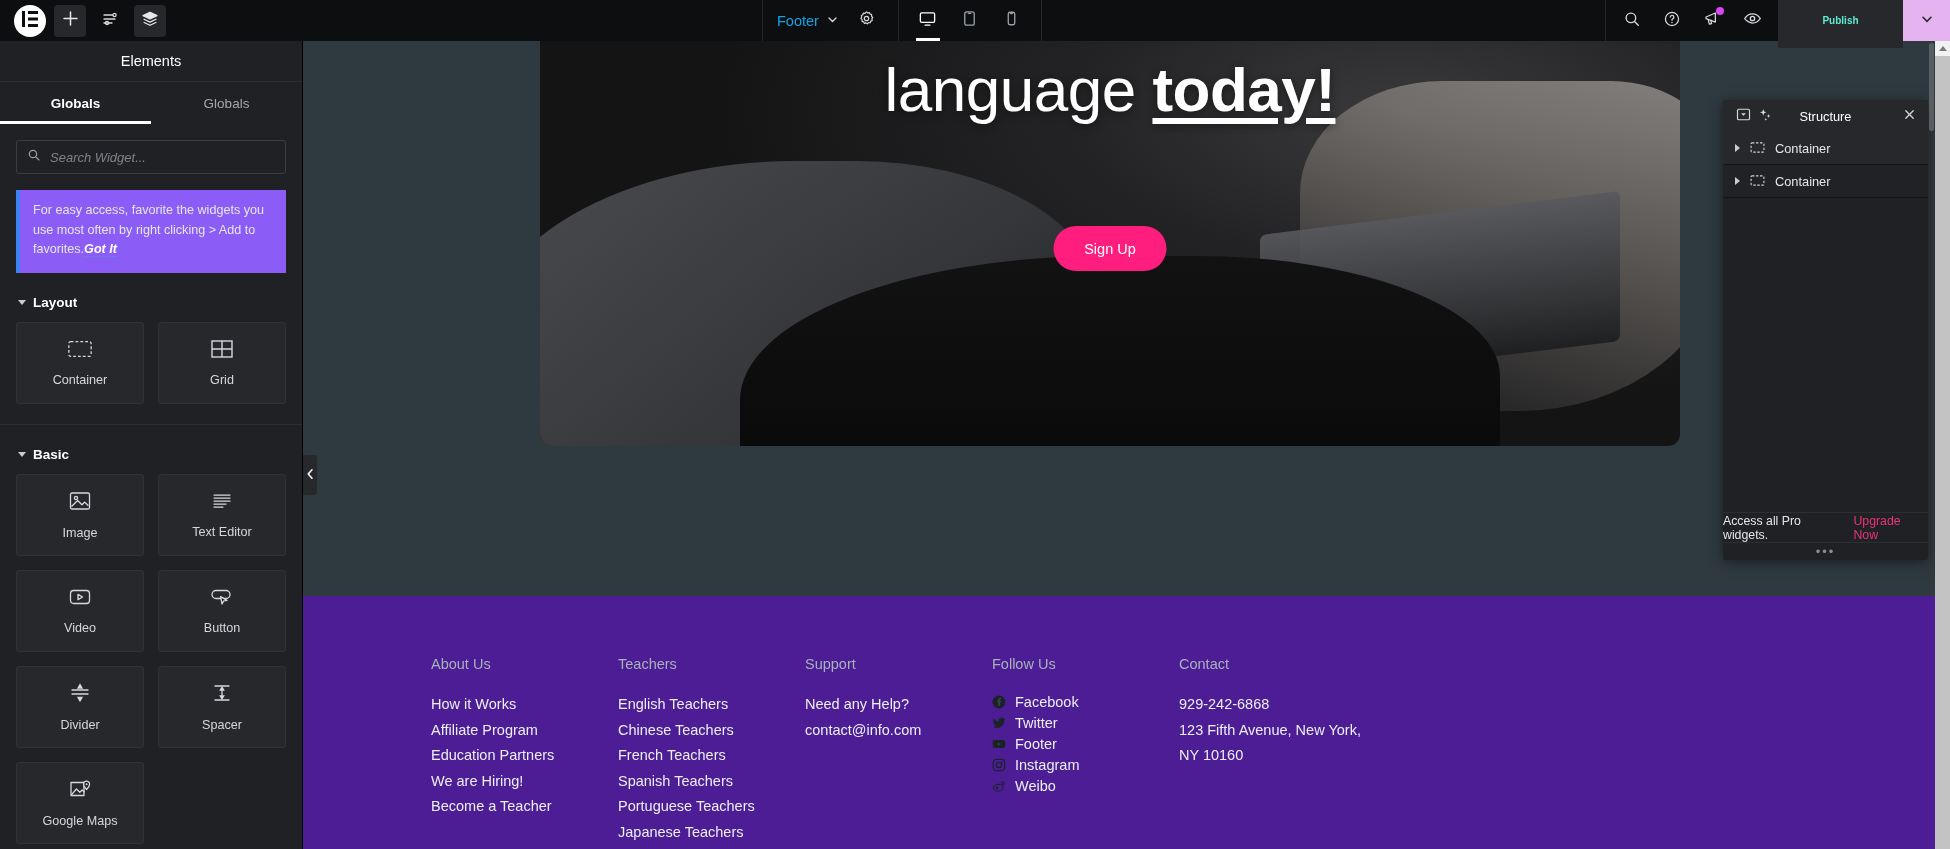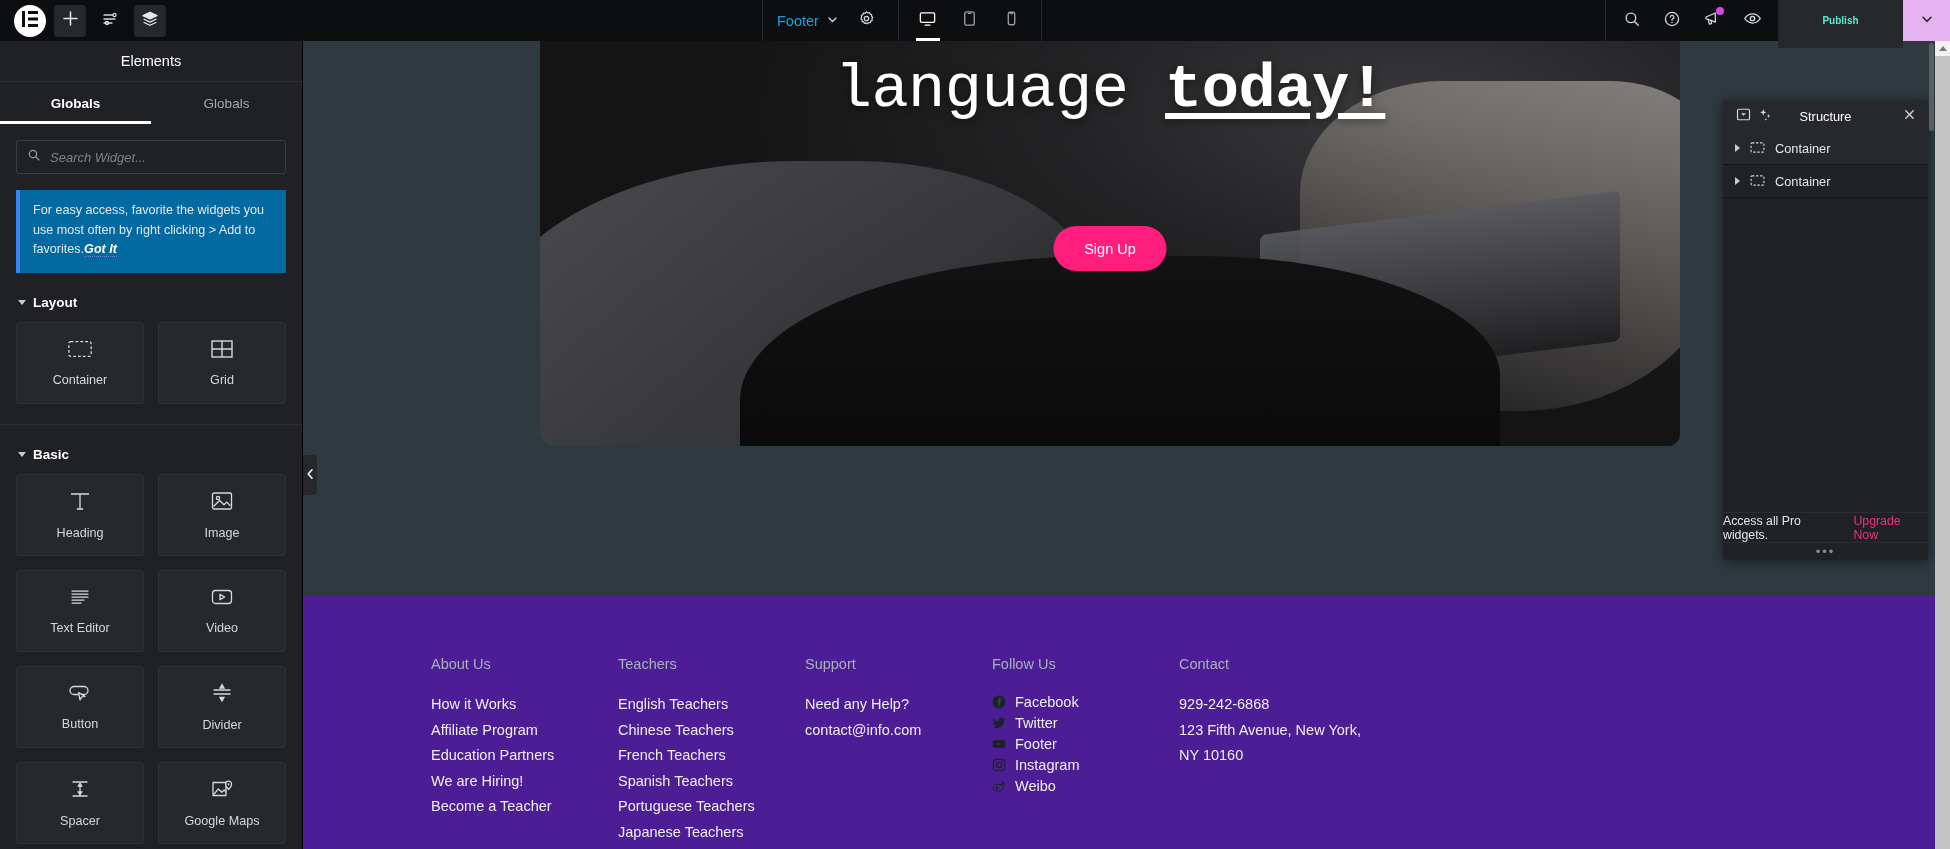--- a/index.html
+++ b/index.html
@@ -123,21 +123,21 @@
   }
   .search-box svg { flex: none; }
   .search-box input {
     background: transparent; border: none; outline: none;
     color: #c2c5c9; font-size: 13px; font-style: italic;
     font-family: "Liberation Sans", sans-serif; width: 100%;
   }
   .search-box input::placeholder { color: #7f8388; font-style: italic; }
   .notice {
     margin-top: 16px;
-    background: #0369a1; border-left: 4px solid #3b82f6;
+    background: #8b5cf6; border-left: 4px solid #3b82f6;
     padding: 11px 13px 13px 13px;
     color: #e4e7ea; font-size: 12.6px; line-height: 1.55;
   }
   .notice b { font-style: italic; font-weight: bold; color: #ffffff; }
   .notice .dotted { border-bottom: 1px dotted #5f8ddb; }
 
   .section-title {
     display: flex; align-items: center; gap: 7px;
     color: #ffffff; font-size: 13.5px; font-weight: bold;
     padding: 22px 0 12px 2px;
@@ -216,21 +216,20 @@
     border-radius: 6px;
     opacity: .9;
   }
   .hero-heading {
     position: absolute; left: 0; right: 0; top: 16px;
     text-align: center; color: #ffffff;
     font-size: 62px; line-height: 1.05;
     letter-spacing: -0.5px;
     z-index: 3;
     text-shadow: 0 2px 10px rgba(0,0,0,.45);
-    font-family: Liberation Mono, monospace;
   }
   .hero-heading .thin { font-weight: 300; }
   .hero-heading .bold { font-weight: bold; text-decoration: underline; text-underline-offset: 7px; }
   .signup-btn {
     position: absolute; left: 50%; top: 185px;
     transform: translateX(-50%);
     width: 113px; height: 45px; border-radius: 23px;
     background: #ff1d7e; color: #ffffff;
     font-size: 14.5px;
     display: flex; align-items: center; justify-content: center;
@@ -516,28 +515,20 @@
       </div>
     </div>
 
     <div class="divider-line"></div>
 
     <div class="section-title">
       <span class="caret-down"></span>
       <span>Basic</span>
     </div>
     <div class="widget-grid">
-      <div class="widget-card">
-        <span>
-          <svg width="24" height="22" viewBox="0 0 24 22" fill="none" stroke="#d5d8dc" stroke-width="1.3">
-              <path d="M3 4h18M12 4v15M8.8 19h6.4"></path>
-            </svg>
-        </span>
-        <span class="widget-label">Heading</span>
-      </div>
       <div class="widget-card">
         <span>
           <svg width="24" height="22" viewBox="0 0 24 22" fill="none" stroke="#d5d8dc" stroke-width="1.3" stroke-linejoin="round">
               <rect x="2.5" y="3" width="19" height="16" rx="1.5"></rect>
               <circle cx="8" cy="8" r="1.6"></circle>
               <path d="M3.5 16.5 9.6 10.5l4.4 4.2 2.8-2.6 3.6 3.6"></path>
             </svg>
         </span>
         <span class="widget-label">Image</span>
       </div>

